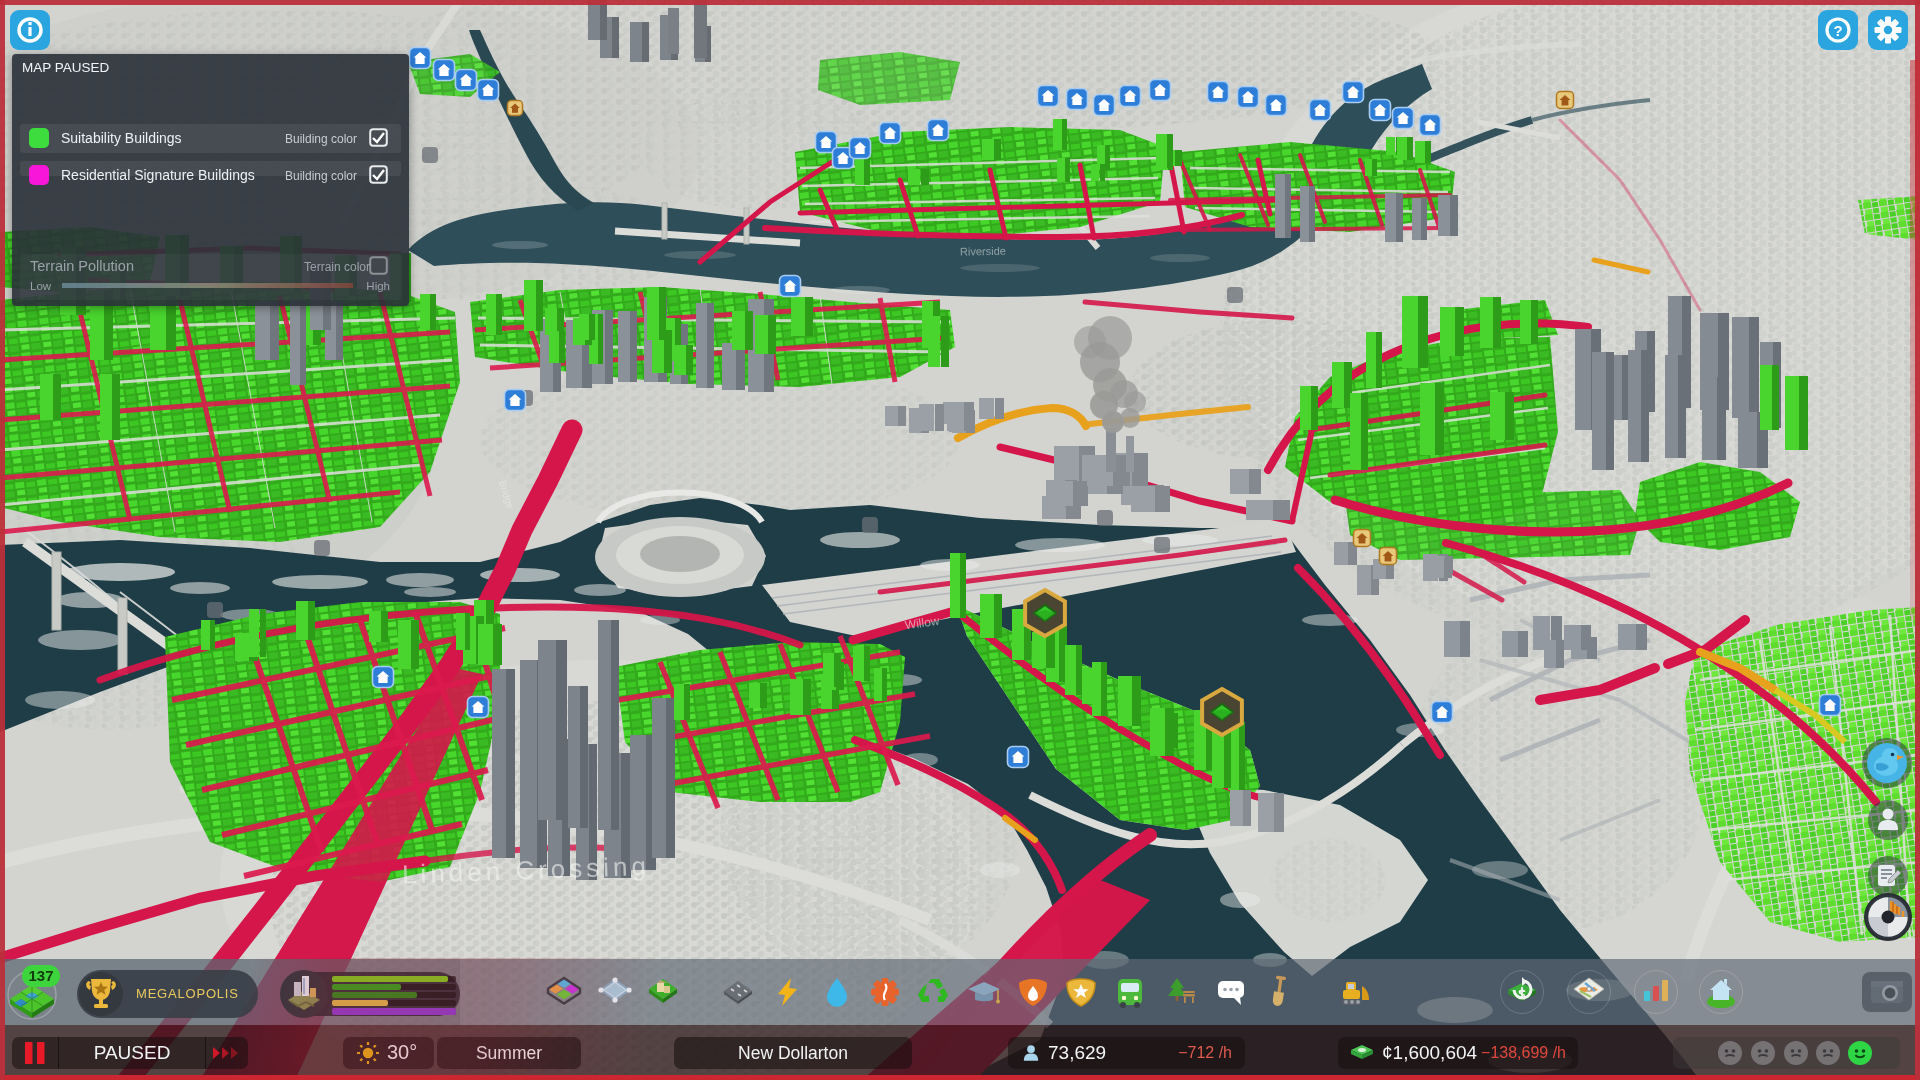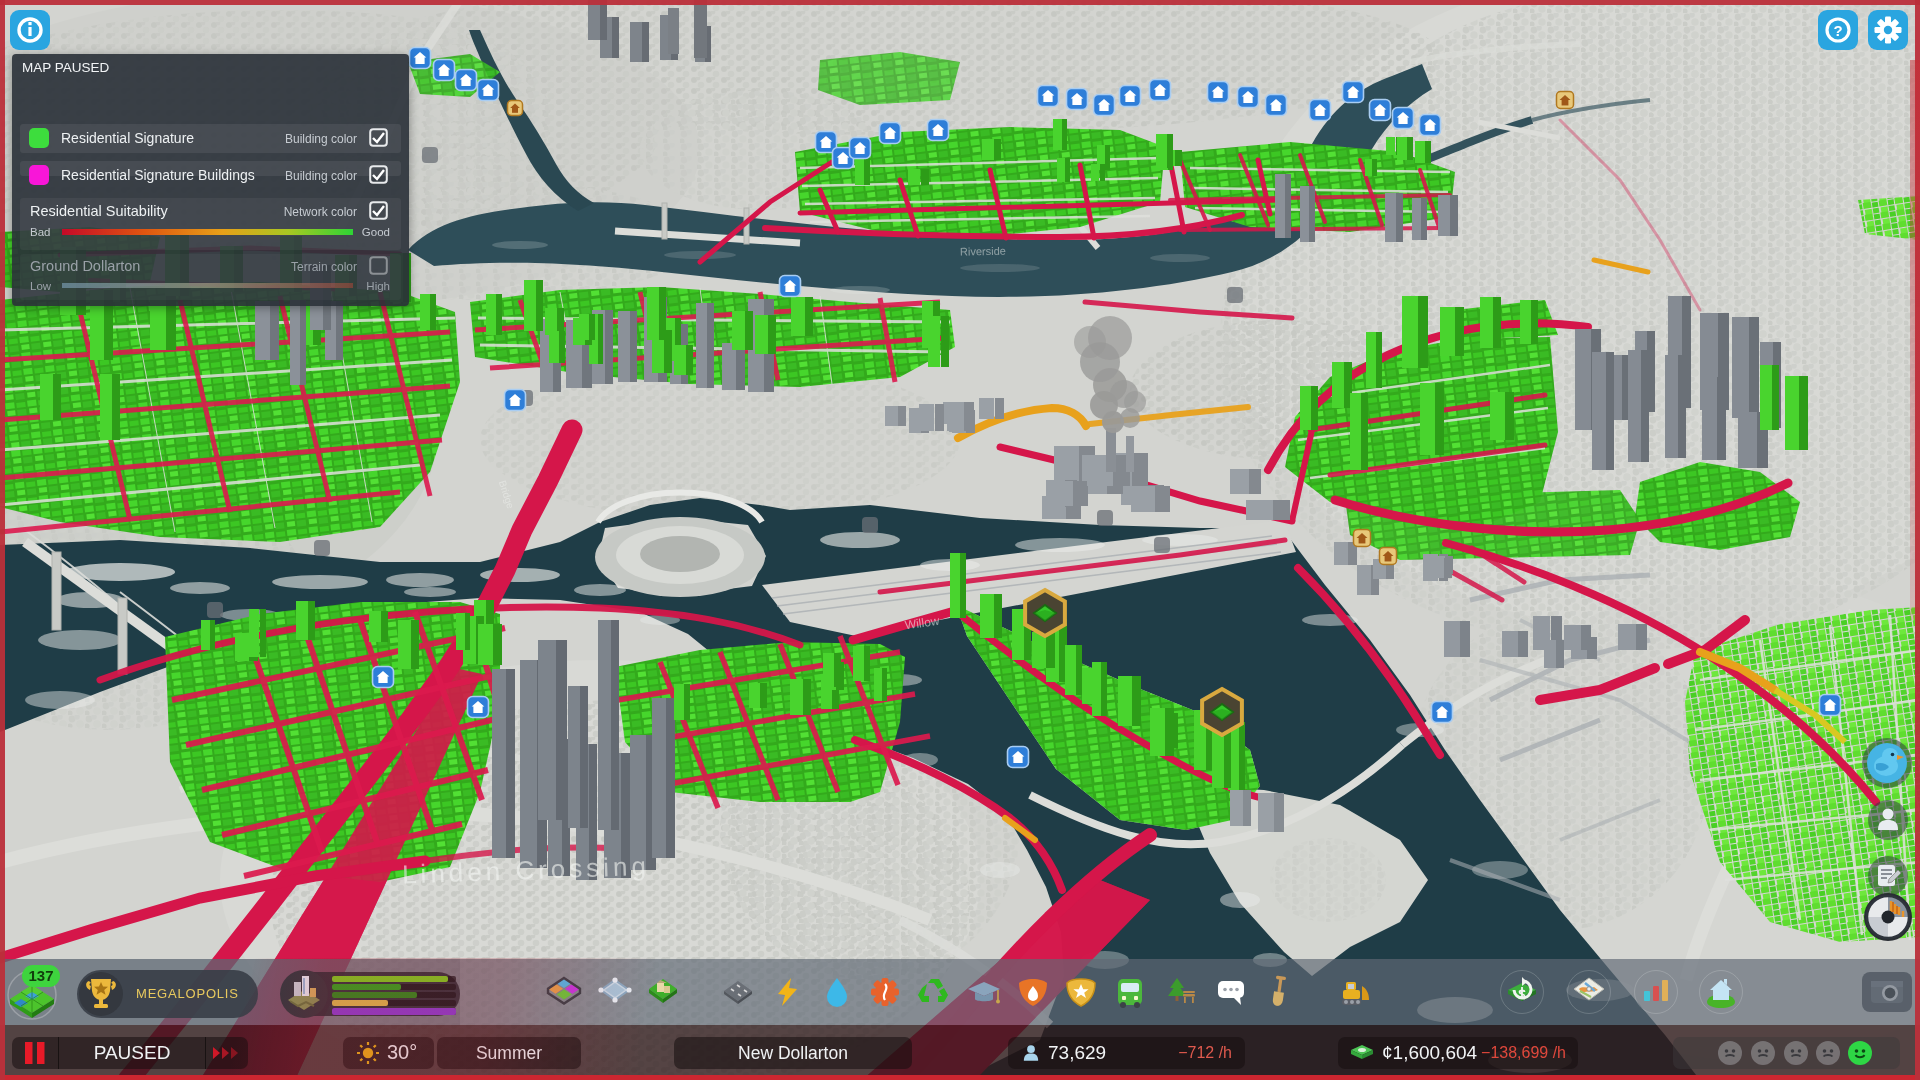--- a/index.html
+++ b/index.html
@@ -1089,50 +1089,39 @@
       <rect width="15" height="15" rx="4" fill="#e8c87a" stroke="#b07820" stroke-width="1.5"></rect>
       <path d="M 7.5,3.0 L 12.299999999999999,7.5 L 2.6999999999999997,7.5 Z" fill="#a05818"></path>
       <rect x="4.5" y="7.5" width="6.0" height="4.8" fill="#a05818"></rect>
     </g>
 </svg>
 
 <div style="position:absolute;left:12px;top:54px;width:397px;height:252px;background:rgba(42,48,56,0.91);border-radius:4px;box-shadow:0 2px 10px rgba(0,0,0,0.35);color:#eef1f3;">
   <div style="margin:6px 0 0 10px;font-size:13.5px;color:#f2f4f6;">MAP PAUSED</div>
   <div style="position:absolute;left:8px;top:70px;width:381px;height:29px;background:rgba(255,255,255,0.07);border-radius:3px;">
     <div style="position:absolute;left:9px;top:4px;width:20px;height:20px;border-radius:5px;background:#3ddd3d;"></div>
-    <div style="position:absolute;left:41px;top:6px;font-size:14px;">Residential Signature</div>
+    <div style="position:absolute;left:41px;top:6px;font-size:14px;">Suitability Buildings</div>
     <div style="position:absolute;right:44px;top:8px;font-size:12px;color:#c6cbd1;">Building color</div>
     <div style="position:absolute;right:13px;top:4px;"><span style="display:inline-block;width:19px;height:19px;opacity:1;vertical-align:middle"><svg width="19" height="19" viewBox="0 0 19 19">
             <rect x="1.2" y="1.2" width="16.6" height="16.6" rx="3" fill="none" stroke="#e8eaec" stroke-width="2"></rect>
             <polyline points="4,10 8,14 15,5" fill="none" stroke="#fff" stroke-width="2.4"></polyline>
           </svg></span></div>
   </div>
   <div style="position:absolute;left:8px;top:107px;width:381px;height:15px;background:rgba(255,255,255,0.07);border-radius:3px;">
     <div style="position:absolute;left:9px;top:4px;width:20px;height:20px;border-radius:5px;background:#f816d8;"></div>
     <div style="position:absolute;left:41px;top:6px;font-size:14px;">Residential Signature Buildings</div>
     <div style="position:absolute;right:44px;top:8px;font-size:12px;color:#c6cbd1;">Building color</div>
     <div style="position:absolute;right:13px;top:4px;"><span style="display:inline-block;width:19px;height:19px;opacity:1;vertical-align:middle"><svg width="19" height="19" viewBox="0 0 19 19">
             <rect x="1.2" y="1.2" width="16.6" height="16.6" rx="3" fill="none" stroke="#e8eaec" stroke-width="2"></rect>
             <polyline points="4,10 8,14 15,5" fill="none" stroke="#fff" stroke-width="2.4"></polyline>
           </svg></span></div>
   </div>
-  <div style="position:absolute;left:8px;top:144px;width:381px;height:52px;background:rgba(255,255,255,0.05);border-radius:3px;">
-    <div style="position:absolute;left:10px;top:5px;font-size:14.5px;">Residential Suitability</div>
-    <div style="position:absolute;right:44px;top:7px;font-size:12px;color:#c6cbd1;">Network color</div>
-    <div style="position:absolute;right:13px;top:3px;"><span style="display:inline-block;width:19px;height:19px;opacity:1;vertical-align:middle"><svg width="19" height="19" viewBox="0 0 19 19">
-            <rect x="1.2" y="1.2" width="16.6" height="16.6" rx="3" fill="none" stroke="#e8eaec" stroke-width="2"></rect>
-            <polyline points="4,10 8,14 15,5" fill="none" stroke="#fff" stroke-width="2.4"></polyline>
-          </svg></span></div>
-    <div style="position:absolute;left:10px;top:28px;font-size:11.5px;color:#c6cbd1;">Bad</div>
-    <div style="position:absolute;left:42px;right:48px;top:31px;height:6px;background:linear-gradient(90deg,#c40a28,#e05510 28%,#e8a018 55%,#a8c822 78%,#2ed435);"></div>
-    <div style="position:absolute;right:11px;top:28px;font-size:11.5px;color:#c6cbd1;">Good</div>
-  </div>
   <div style="position:absolute;left:8px;top:200px;width:381px;height:46px;background:rgba(255,255,255,0.035);border-radius:3px;color:#9aa1a8;">
-    <div style="position:absolute;left:10px;top:4px;font-size:14.5px;">Ground Dollarton</div>
-    <div style="position:absolute;right:44px;top:6px;font-size:12px;">Terrain color</div>
+    <div style="position:absolute;left:10px;top:4px;font-size:14.5px;">Terrain Pollution</div>
+    <div style="position:absolute;right:31px;top:6px;font-size:12px;">Terrain color</div>
     <div style="position:absolute;right:13px;top:2px;"><span style="display:inline-block;width:19px;height:19px;opacity:0.45;vertical-align:middle"><svg width="19" height="19" viewBox="0 0 19 19">
             <rect x="1.2" y="1.2" width="16.6" height="16.6" rx="3" fill="none" stroke="#e8eaec" stroke-width="2"></rect>
           </svg></span></div>
     <div style="position:absolute;left:10px;top:26px;font-size:11.5px;">Low</div>
     <div style="position:absolute;left:42px;right:48px;top:29px;height:5px;opacity:0.5;background:linear-gradient(90deg,#8fb8d8,#c8c4a0 50%,#b84838);"></div>
     <div style="position:absolute;right:11px;top:26px;font-size:11.5px;">High</div>
   </div>
 </div>
 
 <div style="position:absolute;left:10px;top:10px;width:40px;height:40px;border-radius:9px;background:#2aa5e0;"><svg width="40" height="40" viewBox="0 0 40 40">

